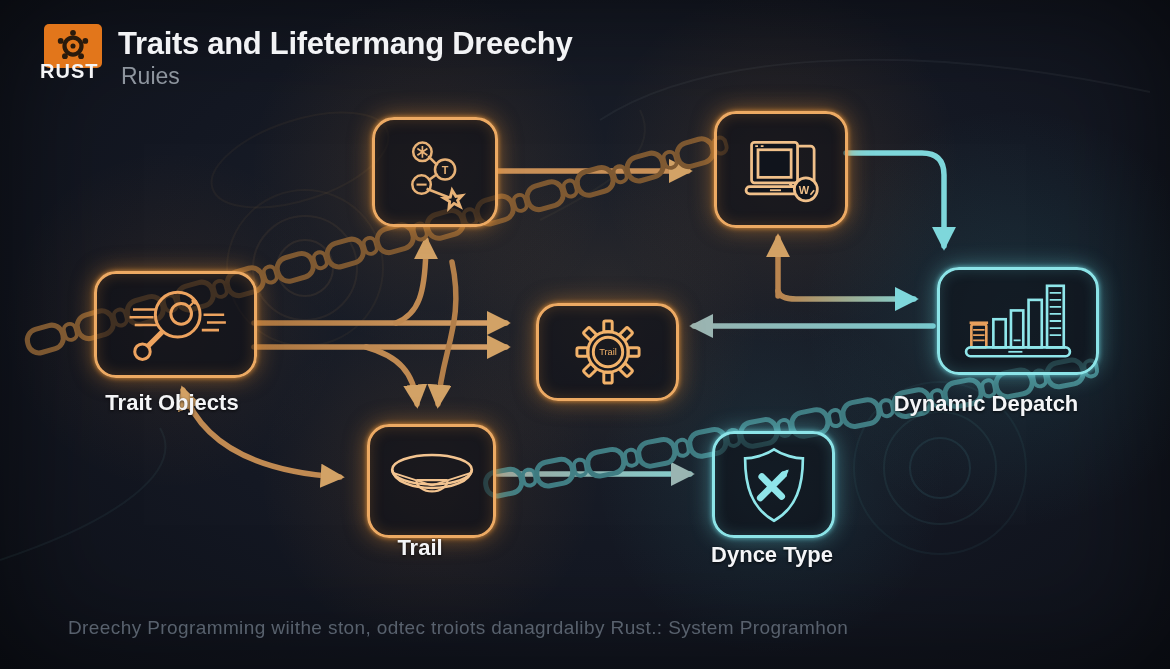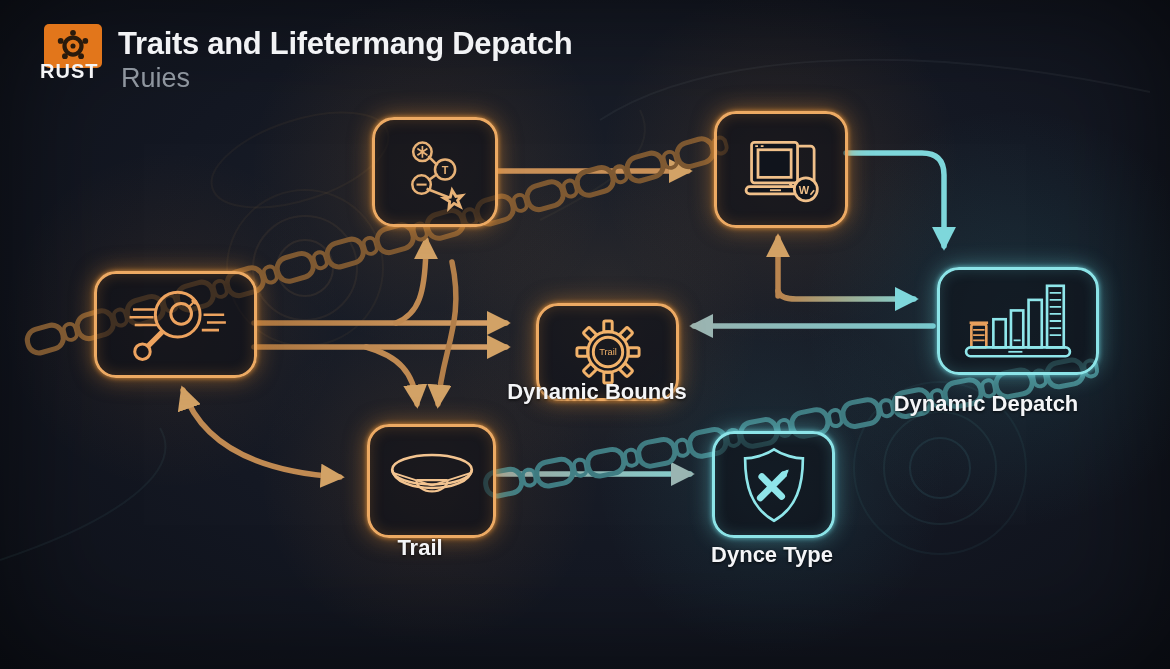--- a/index.html
+++ b/index.html
@@ -17,21 +17,21 @@
       radial-gradient(ellipse at 52% 42%, #1c212b 0%, #141823 55%, #0e1119 100%);
     box-shadow:inset 0 0 120px rgba(0,0,0,.55);
   }
   .abs{position:absolute;}
   svg{display:block;}
   
   #logo-box{left:44px;top:24px;width:58px;height:44px;background:#e2761b;border-radius:5px;
     display:flex;align-items:center;justify-content:center;}
   #logo-text{left:40px;top:60px;font-size:20px;font-weight:700;color:#f4f5f7;letter-spacing:1px;}
   #page-title{left:118px;top:26px;font-size:31px;font-weight:700;color:#f2f3f5;letter-spacing:-.3px;}
-  #page-subtitle{left:121px;top:63px;font-size:27px;font-weight:500;color:#8e959e;}
+  #page-subtitle{left:121px;top:63px;font-size:23px;font-weight:500;color:#8e959e;}
   
   .node{position:absolute;display:flex;align-items:center;justify-content:center;background:rgba(12,15,21,.55);}
   .node-o{border:3px solid #edaa63;border-radius:22px;
     box-shadow:0 0 22px rgba(240,150,55,.5),0 0 5px rgba(240,150,55,.85),inset 0 0 14px rgba(240,150,55,.22);}
   .node-t{border:3px solid #8ce4e8;border-radius:22px;
     box-shadow:0 0 22px rgba(110,220,228,.45),0 0 5px rgba(110,220,228,.75),inset 0 0 14px rgba(110,220,228,.2);}
   .nlabel{position:absolute;transform:translateX(-50%);font-size:22px;font-weight:700;color:#f4f5f7;
     text-shadow:0 1px 3px rgba(0,0,0,.75);white-space:nowrap;}
   #caption{left:68px;top:617px;font-size:19px;color:#58616d;letter-spacing:.4px;white-space:nowrap;}
 </style>
@@ -230,33 +230,34 @@
   </div>
 
   <div class="node node-t" style="left:712px;top:431px;width:117px;height:101px;">
     <svg width="76" height="86" viewBox="0 0 100 110" fill="none" stroke="#8fe6ea" stroke-width="3.5">
       <path d="M50 8 C62 16 78 20 88 20 C88 55 80 85 50 102 C20 85 12 55 12 20 C22 20 38 16 50 8 Z"></path>
       <path d="M32 72 L62 42 M34 44 L60 70" stroke-width="9" stroke-linecap="round"></path>
       <path d="M44 60 L68 36" stroke-width="3" marker-end="url(#mTs)"></path>
     </svg>
   </div>
 
-  <div class="nlabel" style="left:597px;top:379px;">Dynamic Bounds</div>
+  <div class="nlabel" style="left:172px;top:390px;">Trait Objects</div>
   <div class="nlabel" style="left:986px;top:391px;text-align:center;">Dynamic Depatch</div>
   <div class="nlabel" style="left:420px;top:535px;">Trail</div>
   <div class="nlabel" style="left:772px;top:542px;">Dynce Type</div>
 
   <div class="abs" id="logo-box">
     <svg width="36" height="34" viewBox="0 0 40 40" fill="none">
       <circle cx="20" cy="20" r="10" stroke="#2a1a0c" stroke-width="5"></circle>
       <circle cx="20" cy="4.5" r="3.4" fill="#2a1a0c"></circle>
       <circle cx="34.5" cy="14" r="3.4" fill="#2a1a0c"></circle>
       <circle cx="29.5" cy="32" r="3.4" fill="#2a1a0c"></circle>
       <circle cx="10.5" cy="32" r="3.4" fill="#2a1a0c"></circle>
       <circle cx="5.5" cy="14" r="3.4" fill="#2a1a0c"></circle>
       <circle cx="20" cy="20" r="3" fill="#2a1a0c"></circle>
     </svg>
   </div>
   <div class="abs" id="logo-text">RUST</div>
-  <div class="abs" id="page-title">Traits and Lifetermang Depatch</div>
+  <div class="abs" id="page-title">Traits and Lifetermang Dreechy</div>
   <div class="abs" id="page-subtitle">Ruies</div>
 
+  <div class="abs" id="caption">Dreechy Programming wiithe ston, odtec troiots danagrdaliby Rust.: System Programhon</div>
 </div>
 
 </body></html>

